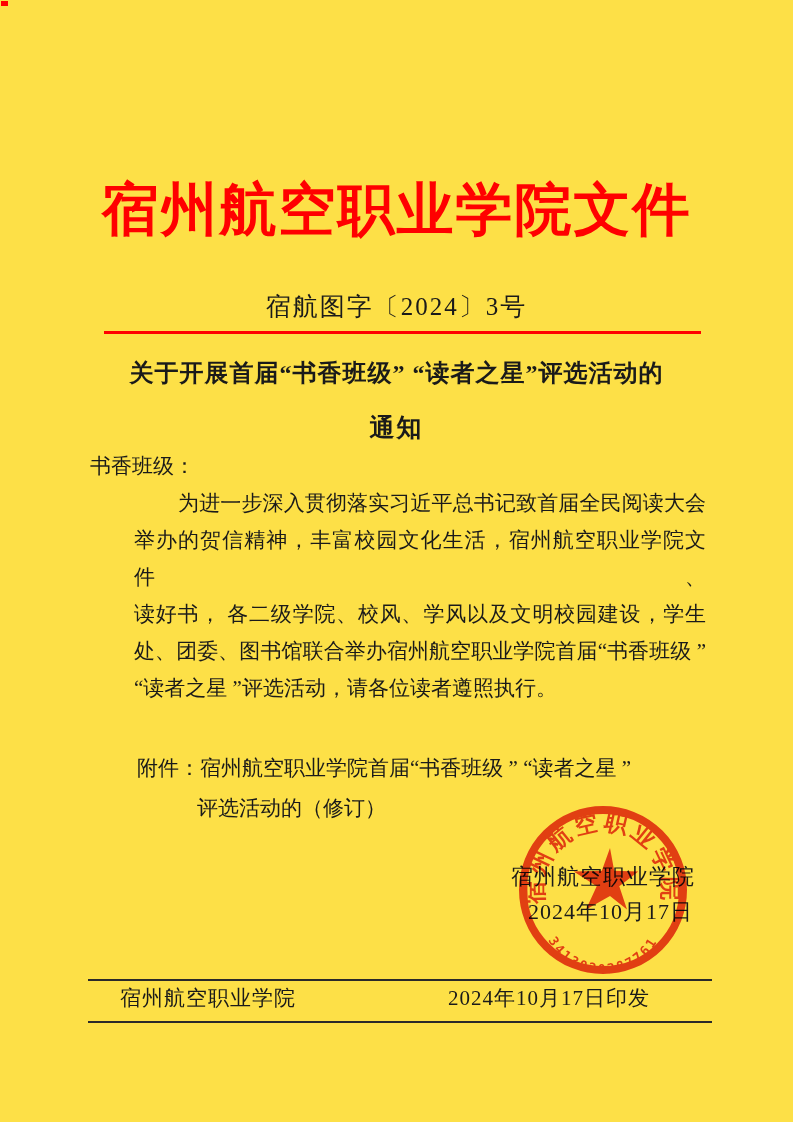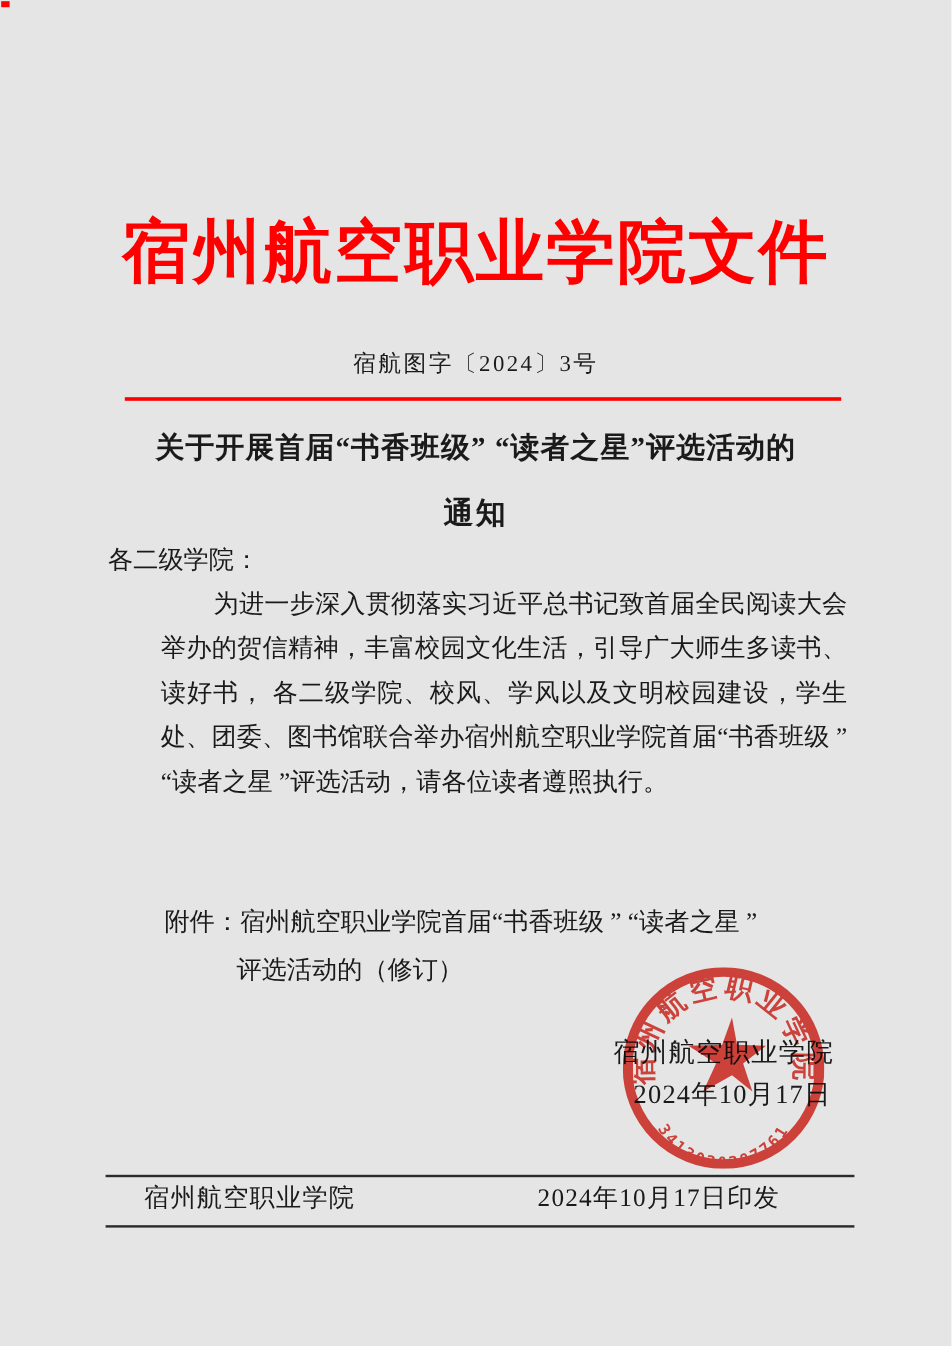--- a/index.html
+++ b/index.html
@@ -4,33 +4,33 @@
 <style>
   :root { --red:#ff0000; --seal:#e0342b; --ink:#1a1a1a; }
   * { margin:0; padding:0; box-sizing:border-box; }
   html,body { background:#ffffff; }
   body {
     width:793px; height:1122px;
     font-family:"Liberation Serif","DejaVu Serif",serif;
     color:var(--ink);
     position:relative; overflow:hidden;
   }
-  .page { position:absolute; inset:0; background:#e5e5e5; }
+  .page { position:absolute; inset:0; background:#fde047; }
 
   .corner-dot { position:absolute; left:1px; top:1px; width:7px; height:5px; background:var(--red); }
 
   .header-title {
     position:absolute; top:172px; left:0; width:100%;
     text-align:center; color:var(--red);
     font-size:57px; font-weight:900; letter-spacing:2px; white-space:nowrap;
   }
 
   .doc-number {
     position:absolute; top:290px; left:0; width:100%;
-    text-align:center; font-size:19px; letter-spacing:2px;
+    text-align:center; font-size:25px; letter-spacing:2px;
   }
 
   .red-rule {
     position:absolute; top:331px; left:104px; width:597px; height:3px;
     background:var(--red);
   }
 
   .title-line1 {
     position:absolute; top:357px; left:0; width:100%;
     text-align:center; font-size:24px; font-weight:bold; letter-spacing:1px;
@@ -84,23 +84,23 @@
   <div class="header-title">宿州航空职业学院文件</div>
 
   <div class="doc-number">宿航图字〔2024〕3号</div>
 
   <div class="red-rule"></div>
 
   <div class="title-line1">关于开展首届“书香班级” “读者之星”评选活动的</div>
   <div class="title-line2">通知</div>
 
   <div class="body-block">
-    <div class="salutation">各二级学院：</div>
+    <div class="salutation">书香班级：</div>
     <div class="body-line indent">为进一步深入贯彻落实习近平总书记致首届全民阅读大会</div>
-    <div class="body-line">举办的贺信精神，丰富校园文化生活，引导广大师生多读书、</div>
+    <div class="body-line">举办的贺信精神，丰富校园文化生活，宿州航空职业学院文件、</div>
     <div class="body-line">读好书， 各二级学院、校风、学风以及文明校园建设，学生</div>
     <div class="body-line">处、团委、图书馆联合举办宿州航空职业学院首届“书香班级 ”</div>
     <div class="body-line last">“读者之星 ”评选活动，请各位读者遵照执行。</div>
   </div>
 
   <div class="attachment">
     <div class="att-line1">附件：宿州航空职业学院首届“书香班级 ” “读者之星 ”</div>
     <div class="att-line2">评选活动的（修订）</div>
   </div>
 

